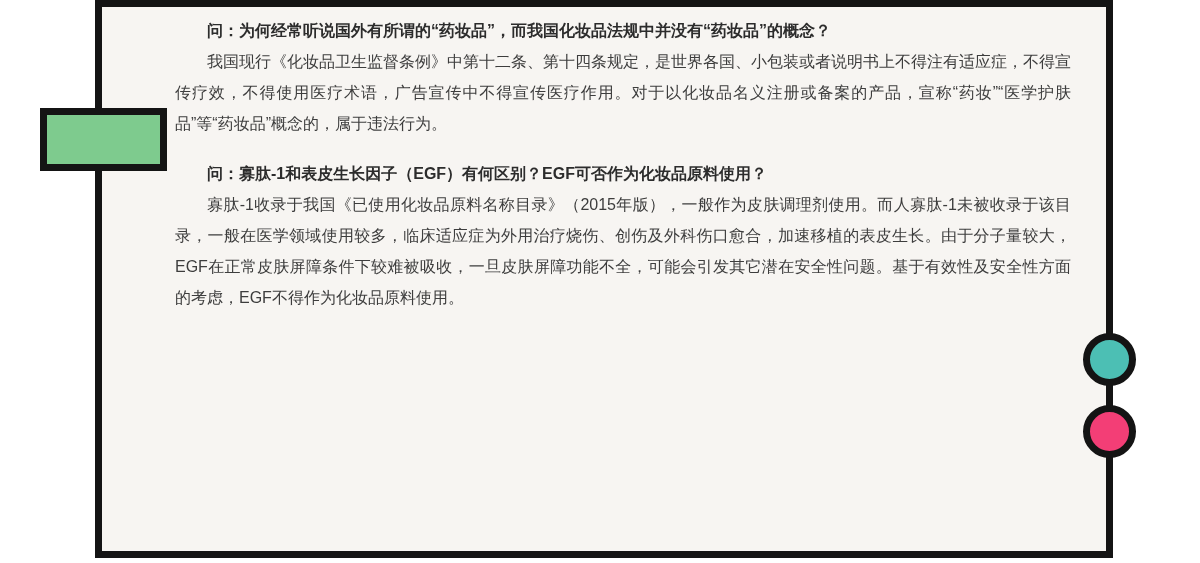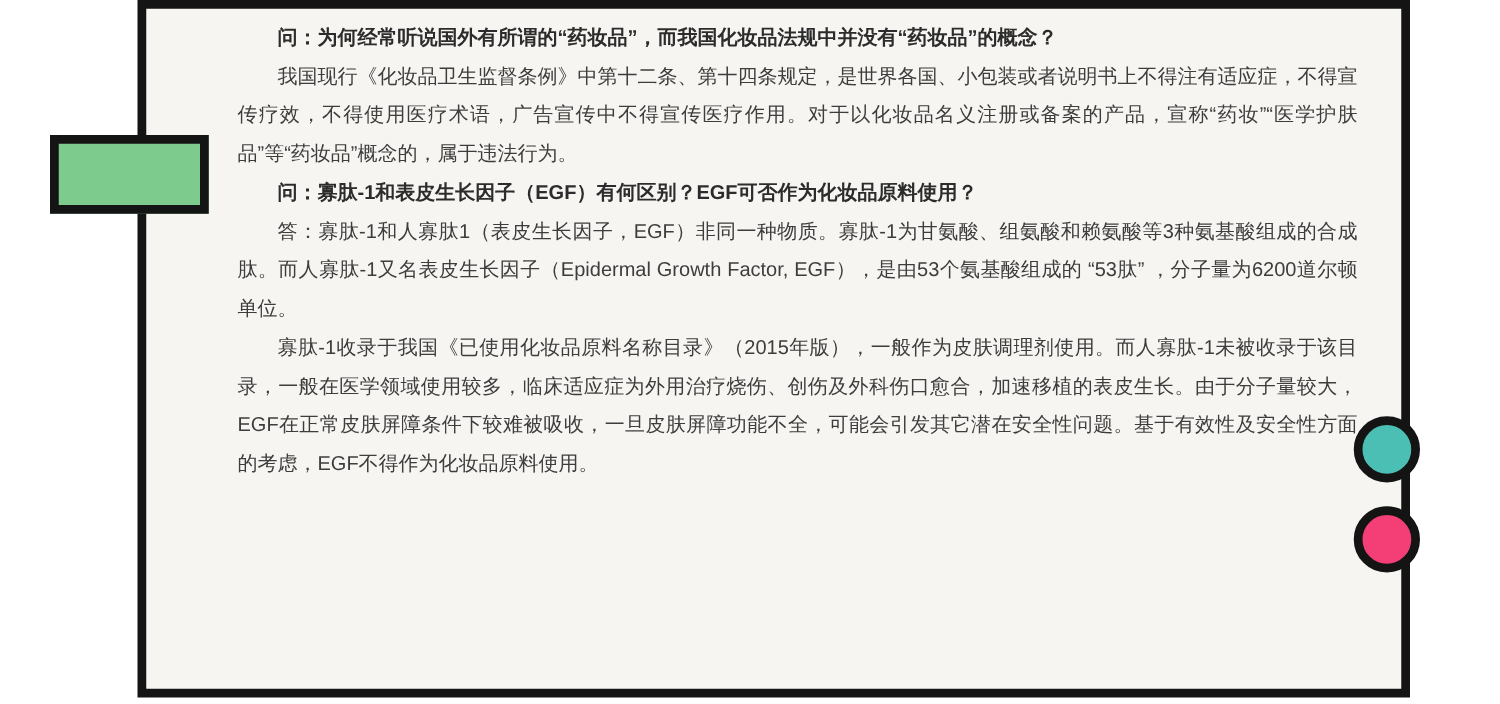--- a/index.html
+++ b/index.html
@@ -8,21 +8,21 @@
     height: 563px;
     position: relative;
     overflow: hidden;
     background: #ffffff;
     font-family: "Liberation Sans", "DejaVu Sans", sans-serif;
   }
 
   
   .frame {
     position: absolute;
-    left: 110px;
+    left: 95px;
     top: 0px;
     width: 1018px;
     height: 558px;
     box-sizing: border-box;
     border: 7px solid #141414;
     background: #f7f5f2;
   }
 
   .content {
     position: absolute;
@@ -39,21 +39,21 @@
   .content p {
     margin: 0;
     text-indent: 2em;
   }
 
   .question {
     font-weight: bold;
     color: #2c2c2c;
   }
 
-  .section + .section { }
+  .section + .section { margin-top: 19px; }
 
   
   .deco-rect {
     position: absolute;
     left: 40px;
     top: 108px;
     width: 127px;
     height: 63px;
     box-sizing: border-box;
     border: 7px solid #141414;
@@ -76,21 +76,20 @@
 <div class="frame">
   <div class="content">
 
     <div class="section">
       <p class="question">问：为何经常听说国外有所谓的“药妆品”，而我国化妆品法规中并没有“药妆品”的概念？</p>
       <p class="answer">我国现行《化妆品卫生监督条例》中第十二条、第十四条规定，是世界各国、小包装或者说明书上不得注有适应症，不得宣传疗效，不得使用医疗术语，广告宣传中不得宣传医疗作用。对于以化妆品名义注册或备案的产品，宣称“药妆”“医学护肤品”等“药妆品”概念的，属于违法行为。</p>
     </div>
 
     <div class="section">
       <p class="question">问：寡肽-1和表皮生长因子（EGF）有何区别？EGF可否作为化妆品原料使用？</p>
-      <p class="answer">答：寡肽-1和人寡肽1（表皮生长因子，EGF）非同一种物质。寡肽-1为甘氨酸、组氨酸和赖氨酸等3种氨基酸组成的合成肽。而人寡肽-1又名表皮生长因子（Epidermal Growth Factor, EGF），是由53个氨基酸组成的 “53肽” ，分子量为6200道尔顿单位。</p>
       <p class="answer">寡肽-1收录于我国《已使用化妆品原料名称目录》（2015年版），一般作为皮肤调理剂使用。而人寡肽-1未被收录于该目录，一般在医学领域使用较多，临床适应症为外用治疗烧伤、创伤及外科伤口愈合，加速移植的表皮生长。由于分子量较大，EGF在正常皮肤屏障条件下较难被吸收，一旦皮肤屏障功能不全，可能会引发其它潜在安全性问题。基于有效性及安全性方面的考虑，EGF不得作为化妆品原料使用。</p>
     </div>
 
   </div>
 </div>
 
 <div class="deco-rect" style="background-color: rgb(126, 203, 142);"></div>
 
 <div class="deco-circle teal" style="background-color: rgb(76, 191, 180);"></div>
 

